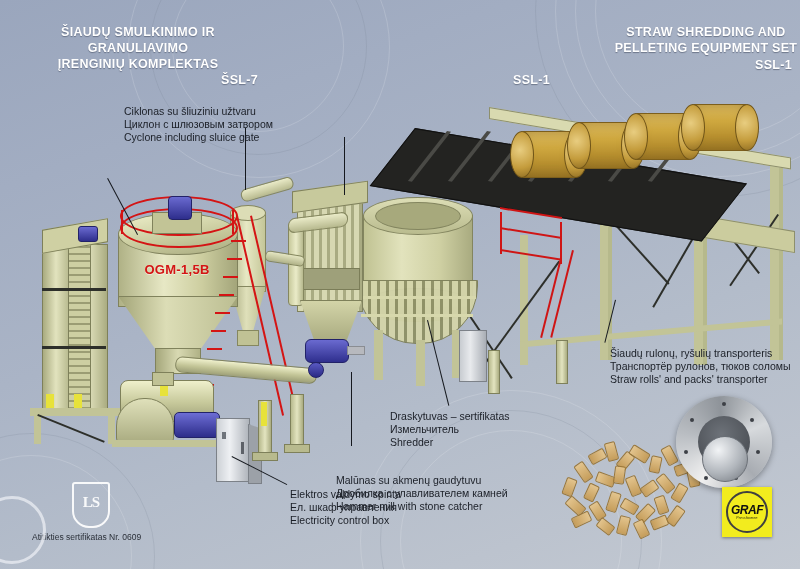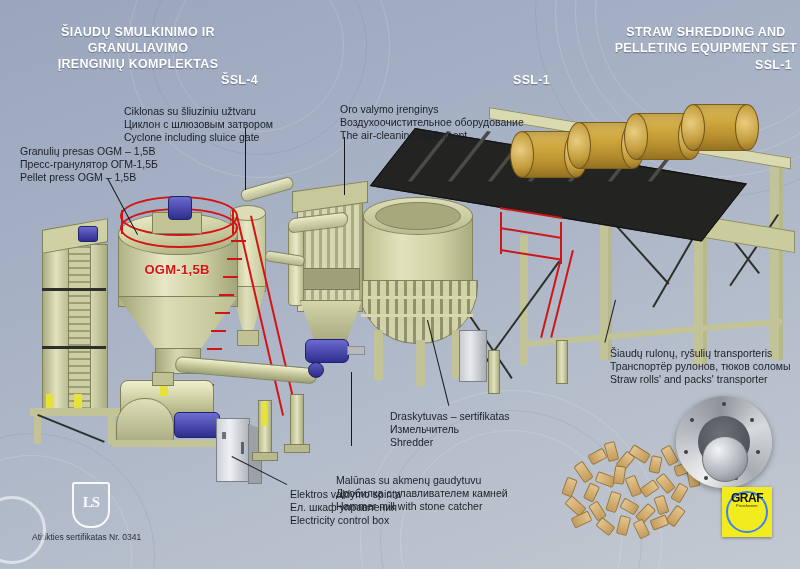--- a/index.html
+++ b/index.html
@@ -60,22 +60,22 @@
   .shield{position:absolute;width:34px;height:42px;
      border:2.5px solid #ffffff;border-bottom-left-radius:17px;border-bottom-right-radius:17px;
      border-top-left-radius:3px;border-top-right-radius:3px;opacity:.92;text-align:center;}
   .shield span{position:absolute;inset:0;display:flex;align-items:center;justify-content:center;
      color:#ffffff;font-weight:bold;font-size:15px;font-family:"Liberation Serif",serif;
      letter-spacing:-1px;padding-bottom:6px;}
 
   
   .graf{position:absolute;background:#f2ec1e;display:flex;align-items:center;justify-content:center;
      box-shadow:0 1px 3px rgba(0,0,0,.4);}
-  .graf .circ{width:38px;height:38px;border-radius:50%;border:2px solid #3b82f6;
-     display:flex;flex-direction:column;align-items:center;justify-content:flex-start;}
+  .graf .circ{width:38px;height:38px;border-radius:50%;border:2px solid #404040;
+     display:flex;flex-direction:column;align-items:center;justify-content:center;font-style:italic;}
   .graf .g1{font-weight:bold;font-size:12px;color:#111;letter-spacing:-.5px;line-height:11px;}
   .graf .g2{font-size:3.4px;color:#111;letter-spacing:.2px;}
 
   
   .wm{position:absolute;color:#e9ecf1;font-family:"Liberation Serif",serif;
      font-size:38px;letter-spacing:-1px;text-shadow:0 1px 2px rgba(60,70,90,.45);white-space:nowrap;}
   .wmring{position:absolute;border:3px solid rgba(235,238,243,.75);border-radius:50%;}
 </style>
 </head>
 <body>
@@ -91,21 +91,21 @@
   <div class="arcs" style="left:128px;top:-84px;width:260px;height:260px;"></div>
   <div class="arcs" style="left:400px;top:430px;width:220px;height:220px;"></div>
   <div class="arcs d" style="left:380px;top:410px;width:260px;height:260px;"></div>
   <div class="arcs" style="left:360px;top:390px;width:300px;height:300px;"></div>
   <div class="arcs" style="left:-70px;top:455px;width:200px;height:200px;"></div>
   <div class="arcs d" style="left:-92px;top:433px;width:245px;height:245px;"></div>
 
   <div class="title" style="left:18px;top:24px;width:240px;">ŠIAUDŲ SMULKINIMO IR
 GRANULIAVIMO
 ĮRENGINIŲ KOMPLEKTAS</div>
-  <div class="title" style="left:18px;top:72px;width:240px;text-align:right;">ŠSL-4</div>
+  <div class="title" style="left:18px;top:72px;width:240px;text-align:right;">ŠSL-7</div>
 
   <div class="title" style="left:300px;top:72px;width:250px;text-align:right;">SSL-1</div>
 
   <div class="title" style="left:590px;top:24px;width:232px;">STRAW SHREDDING AND
 PELLETING EQUIPMENT SET</div>
   <div class="title" style="left:560px;top:57px;width:232px;text-align:right;">SSL-1</div>
 
   <div class="sh khaki2" style="left:694px;top:180px;width:9px;height:185px;"></div>
   <div class="sh khaki3" style="left:703px;top:180px;width:4px;height:185px;"></div>
   <div class="sh khaki2" style="left:770px;top:160px;width:9px;height:200px;"></div>
@@ -293,26 +293,20 @@
   <div class="lead" style="left:108px;top:178px;width:64px;transform:rotate(62deg);"></div>
   <div class="lead" style="left:345px;top:137px;width:58px;transform:rotate(90deg);"></div>
   <div class="lead" style="left:616px;top:300px;width:44px;transform:rotate(104deg);"></div>
   <div class="lead" style="left:428px;top:320px;width:88px;transform:rotate(76deg);"></div>
   <div class="lead" style="left:352px;top:372px;width:74px;transform:rotate(90deg);"></div>
   <div class="lead" style="left:232px;top:456px;width:62px;transform:rotate(27deg);"></div>
 
   <div class="callout" style="left:124px;top:105px;width:220px;">Ciklonas su šliuziniu užtvaru
 Циклон с шлюзовым затвором
 Cyclone including sluice gate</div>
-  <div class="callout" style="left:20px;top:145px;width:200px;">Granulių presas OGM – 1,5B
-Пресс-гранулятор ОГМ-1,5Б
-Pellet press OGM – 1,5B</div>
-  <div class="callout" style="left:340px;top:103px;width:230px;">Oro valymo įrenginys
-Воздухоочистительное оборудование
-The air-cleaning equipment</div>
   <div class="callout" style="left:610px;top:347px;width:190px;">Šiaudų rulonų, ryšulių transporteris
 Транспортёр рулонов, тюков соломы
 Straw rolls' and packs' transporter</div>
   <div class="callout" style="left:390px;top:410px;width:200px;">Draskytuvas – sertifikatas
 Измельчитель
 Shredder</div>
   <div class="callout" style="left:336px;top:452px;width:210px;margin-top:22px;">Malūnas su akmenų gaudytuvu
 Дробилка  с улавливателем камней
 Hammer mill with stone catcher</div>
   <div class="callout" style="left:290px;top:488px;width:200px;">Elektros valdymo spinta
@@ -361,21 +355,21 @@
     <div class="sh" style="left:28px;top:80px;width:4px;height:4px;border-radius:50%;background:#3d4046;"></div>
     <div class="sh" style="left:8px;top:54px;width:4px;height:4px;border-radius:50%;background:#3d4046;"></div>
     <div class="sh" style="left:14px;top:22px;width:4px;height:4px;border-radius:50%;background:#3d4046;"></div>
     <div class="sh" style="left:26px;top:40px;width:44px;height:44px;border-radius:50%;
                 background:radial-gradient(circle at 35% 30%,#f2f4f6,#b0b5bb 55%,#70757c);border:1px solid #6a6f76;"></div>
   </div>
 
   <div class="shield" style="left:72px;top:482px;">
     <span>LS</span>
   </div>
-  <div class="cert" style="left:32px;top:532px;">Atitikties sertifikatas Nr. 0341</div>
+  <div class="cert" style="left:32px;top:532px;">Atitikties sertifikatas Nr. 0609</div>
 
   <div class="graf" style="left:722px;top:487px;width:50px;height:50px;">
     <div class="circ">
       <div class="g1">GRAF</div>
       <div class="g2">Pressformen</div>
     </div>
   </div>
 
   <div class="wmring" style="left:-22px;top:496px;width:62px;height:62px;"></div>
 

